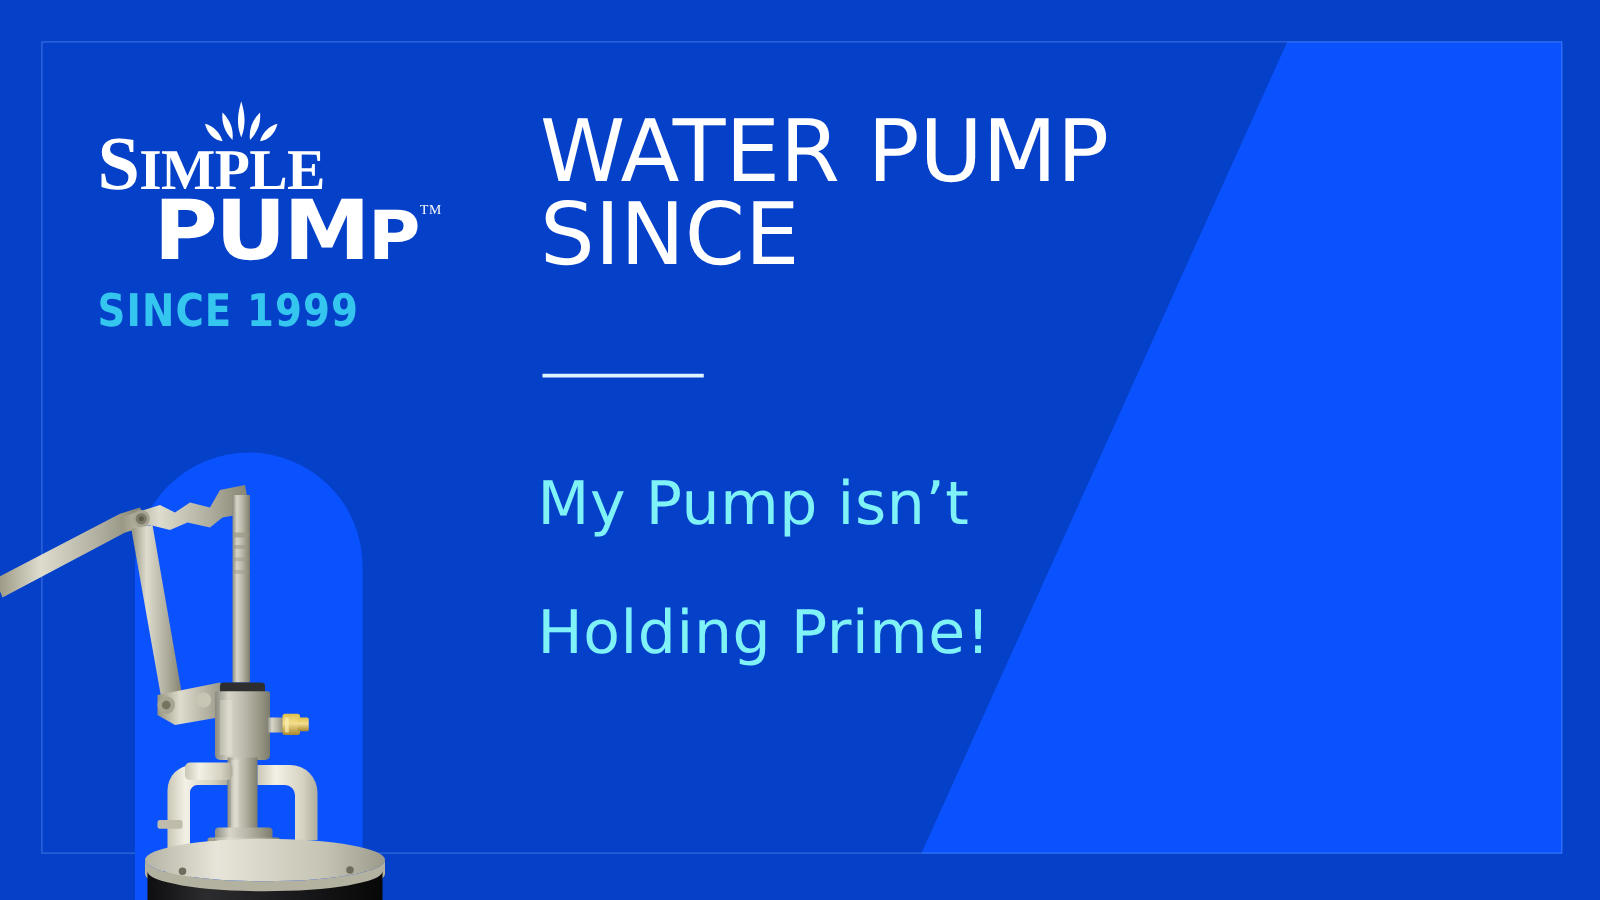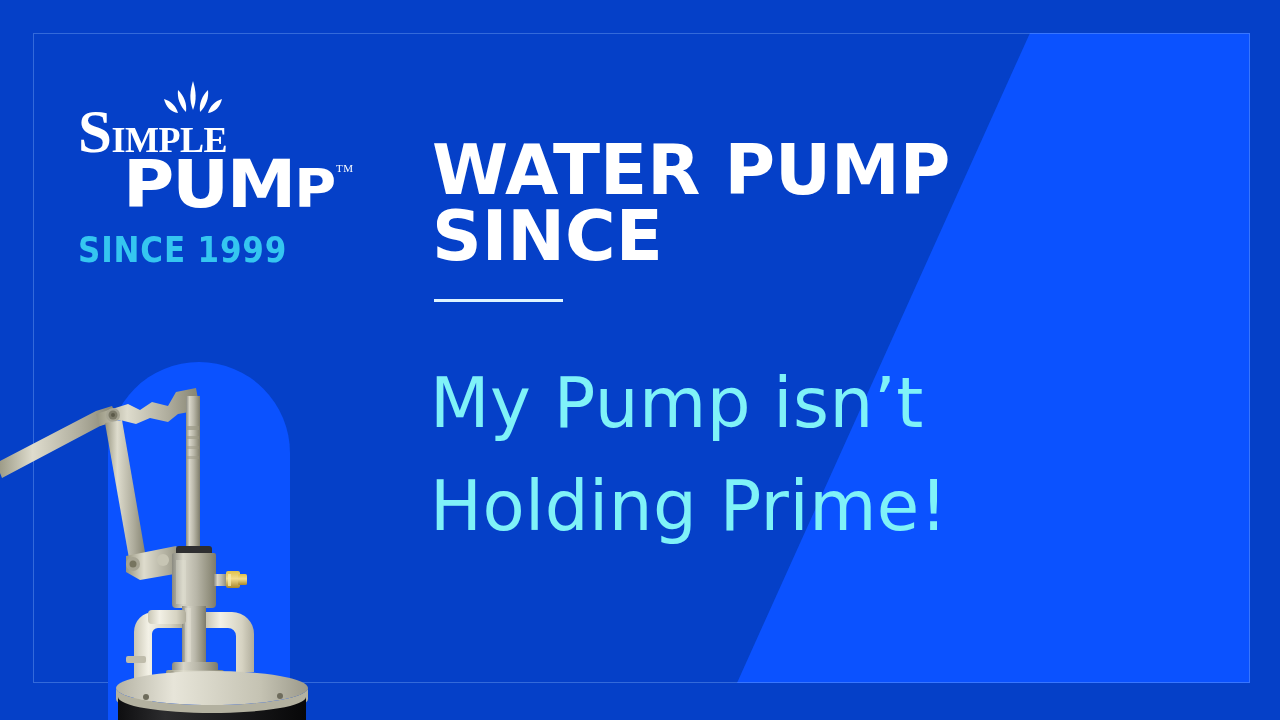--- a/index.html
+++ b/index.html
@@ -51,21 +51,21 @@
     font-family:"Liberation Serif", serif;
     font-weight:700;
     font-size:61px;
     line-height:0.92;
     letter-spacing:-0.5px;
     color:#ffffff;
     margin-top:26px;
     white-space:nowrap;
   }
   .logo-simple .cap { font-size:61px; }
-  .logo-simple .sc  { font-size:36px; }
+  .logo-simple .sc  { font-size:46px; }
 
   .logo-pump-row {
     position:relative;
     margin-top:-6px;
     white-space:nowrap;
     margin-left:45px;
   }
   .logo-pump {
     font-family:"DejaVu Sans", sans-serif;
     font-weight:700;
@@ -97,46 +97,45 @@
     transform-origin:left center;
     white-space:nowrap;
   }
 
   
   .title {
     position:absolute;
     left:432px; top:90px;
     width:700px;
     font-family:"DejaVu Sans", sans-serif;
-    font-weight:700;
+    font-weight:400;
     font-size:69px;
     line-height:0.95;
     letter-spacing:0px;
     color:#ffffff;
     transform:scaleX(1.0);
     transform-origin:left top;
-    margin-top:48px;
   }
   .title .l1, .title .l2 { display:block; white-space:nowrap; }
 
   .divider {
     position:absolute;
     left:434px; top:299px;
     width:129px; height:3px;
     background:#dff4ff;
   }
 
   
   .subtitle {
     position:absolute;
     left:430px; top:352px;
     width:720px;
     font-family:"DejaVu Sans", sans-serif;
     font-weight:400;
-    font-size:69px;
+    font-size:48px;
     line-height:103px;
     letter-spacing:0.5px;
     color:#7ff2f8;
   }
   .subtitle .s1, .subtitle .s2 { display:block; white-space:nowrap; }
 
   
   .pump-wrap {
     position:absolute;
     left:0; top:340px;

